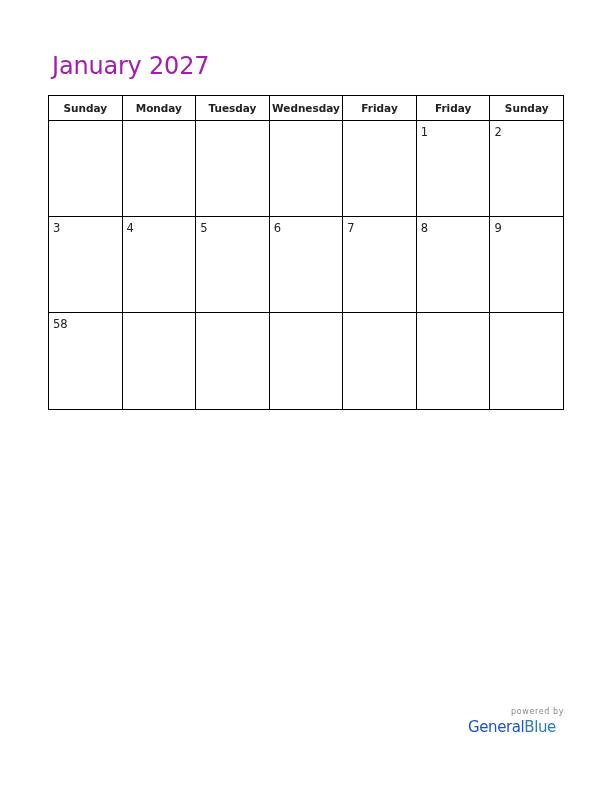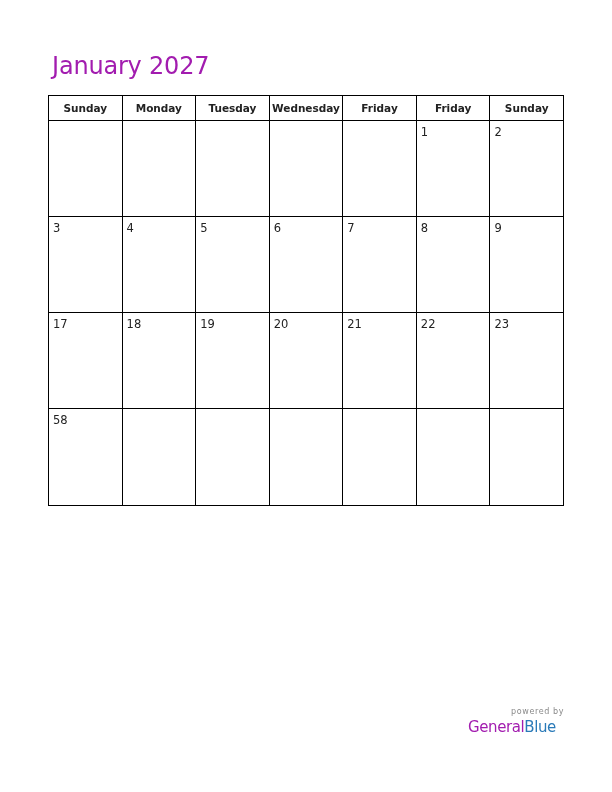--- a/index.html
+++ b/index.html
@@ -80,21 +80,21 @@
     }
     .brand-name {
       display: block;
       font-size: 15px;
       line-height: 20px;
       letter-spacing: -0.4px;
       white-space: nowrap;
       text-align: left;
     }
     .brand-general {
-      color: #a21caf;
+      color: #1d4ed8;
       text-align: center;
     }
     .brand-blue {
       color: #2a7ab8;
       text-align: center;
     }
   </style>
 </head>
 <body>
 
@@ -152,43 +152,20 @@
       <td>
           <span class="daynum">7</span>
         </td>
       <td>
           <span class="daynum">8</span>
         </td>
       <td>
           <span class="daynum">9</span>
         </td>
     </tr>
-    <tr>
-      <td>
-          <span class="daynum">17</span>
-        </td>
-      <td>
-          <span class="daynum">18</span>
-        </td>
-      <td>
-          <span class="daynum">19</span>
-        </td>
-      <td>
-          <span class="daynum">20</span>
-        </td>
-      <td>
-          <span class="daynum">21</span>
-        </td>
-      <td>
-          <span class="daynum">22</span>
-        </td>
-      <td>
-          <span class="daynum">23</span>
-        </td>
-    </tr>
     <tr class="last">
       <td>
           <span class="daynum">58</span>
         </td>
       <td>
           <span class="daynum"></span>
         </td>
       <td>
           <span class="daynum"></span>
         </td>

